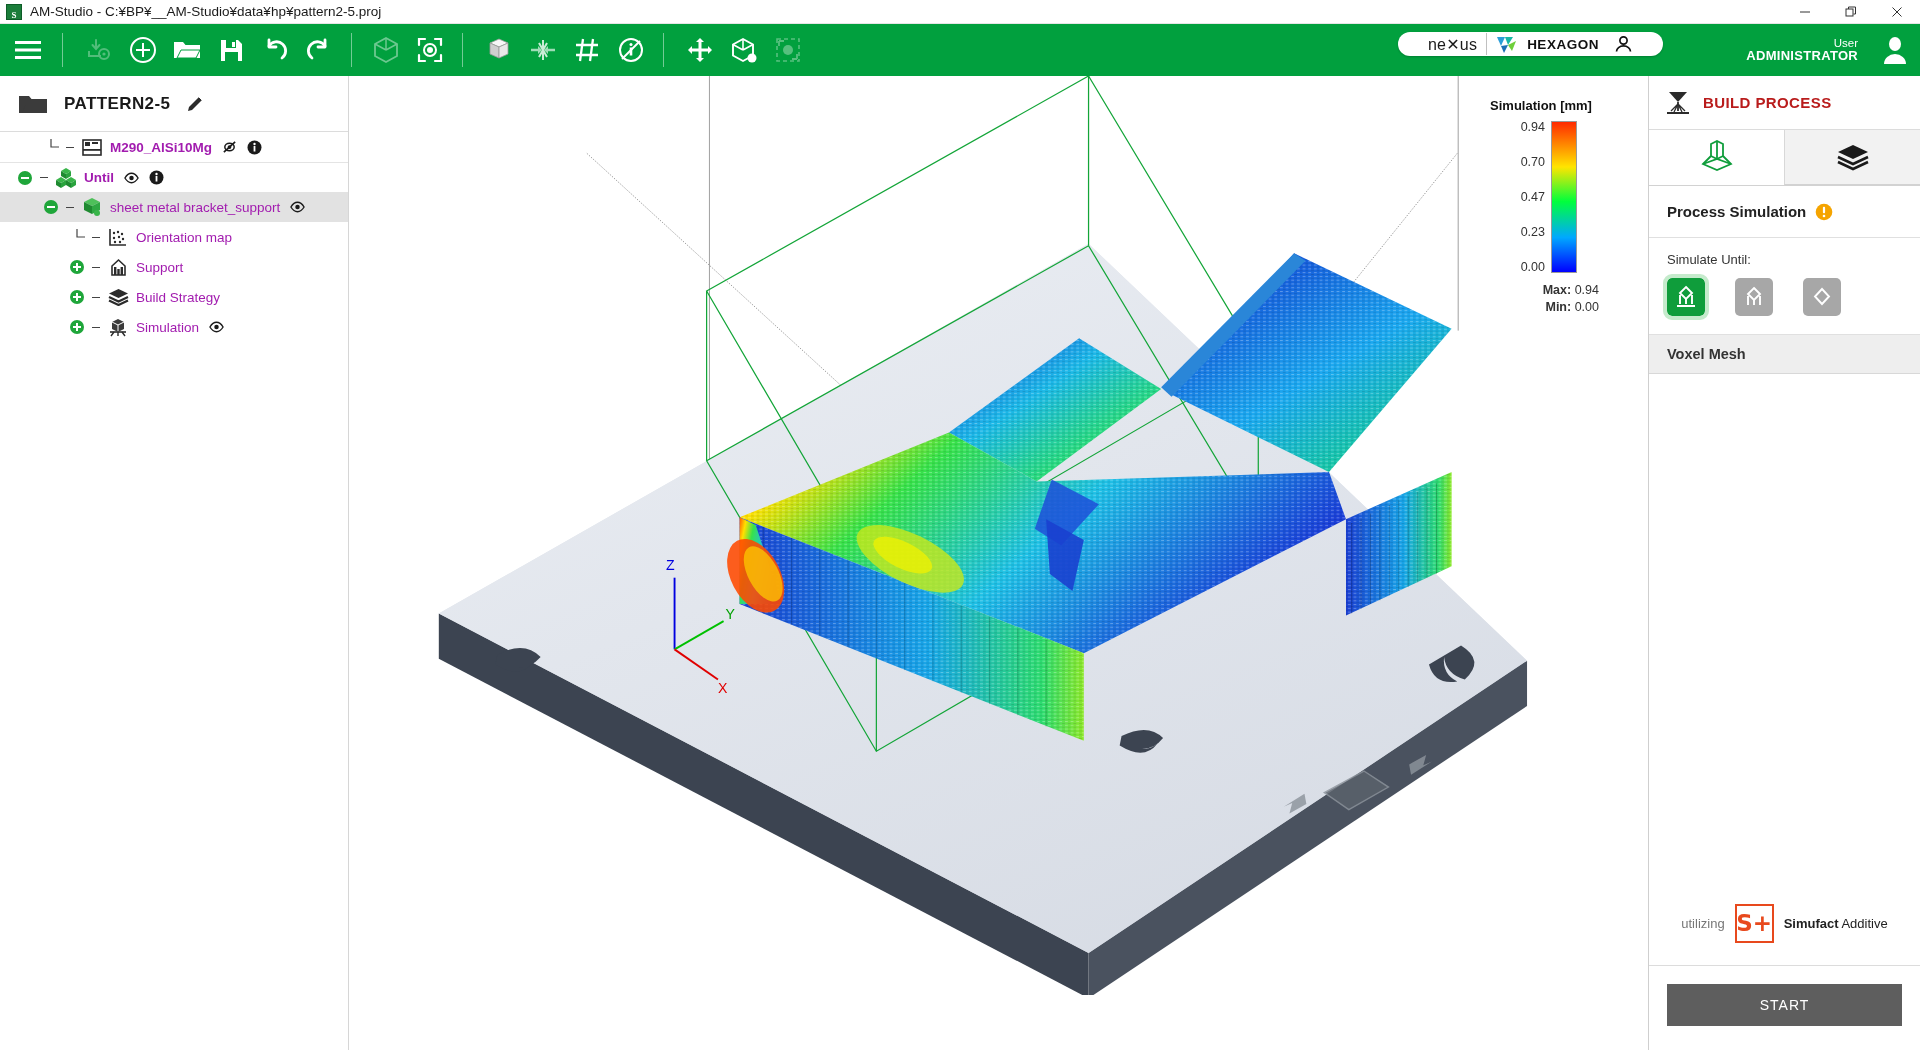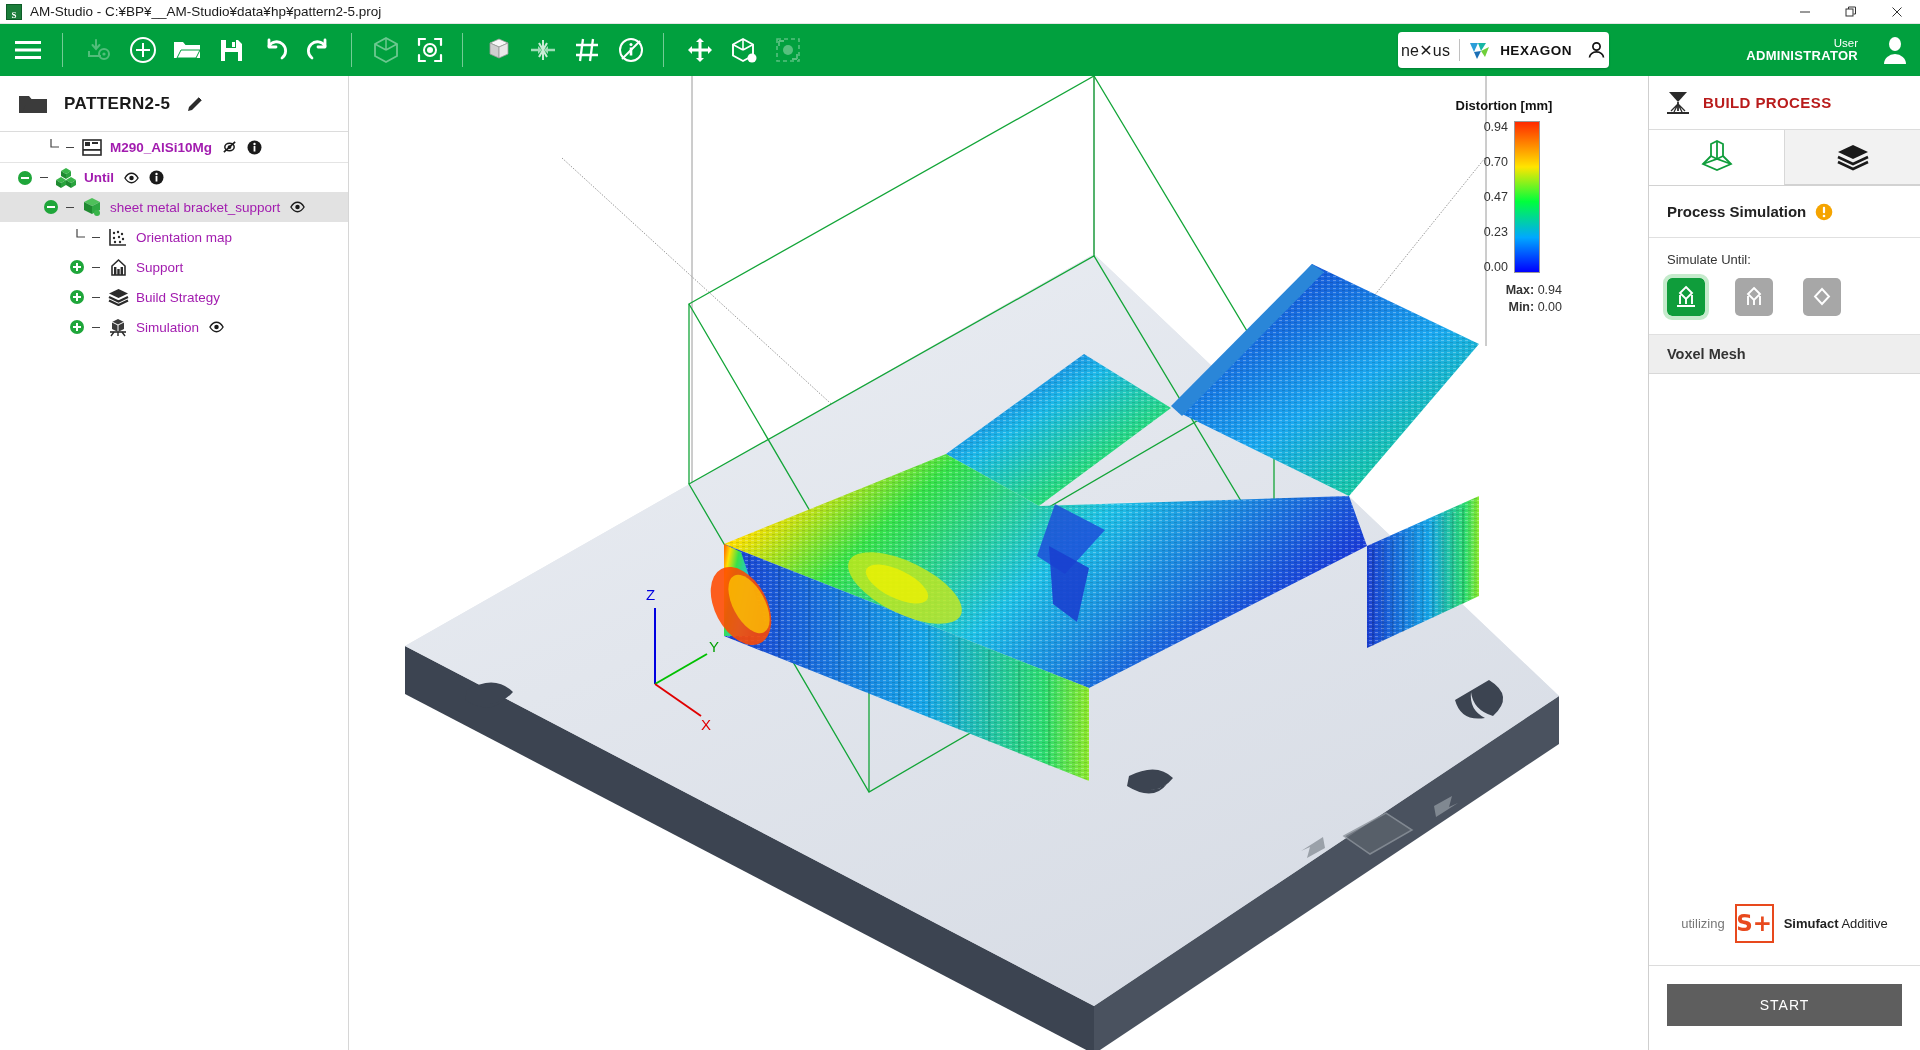--- a/index.html
+++ b/index.html
@@ -42,39 +42,39 @@
   .tb-sep { width: 1px; height: 34px; background: rgba(255,255,255,.45); margin: 0 2px; flex:none; }
   .tb-btn {
     width: 44px; height: 44px; display: flex; align-items: center; justify-content: center;
     flex: none;
   }
   .tb-btn.dim { opacity: .42; }
   .tb-btn svg { display: block; }
 
   #nexus-badge {
     position: absolute; left: 1398px; top: 8px;
-    height: 36px; background: #ffffff; border-radius: 4px;
-    display: flex; align-items: center; padding: 0 3px; gap: 9px;
+    height: 24px; background: #ffffff; border-radius: 16px;
+    display: flex; align-items: center; padding: 0 30px; gap: 9px;
     box-shadow: 0 1px 2px rgba(0,0,0,.2);
   }
   #nexus-word { font-size: 16px; color: #1a1a1a; letter-spacing: .2px; }
   #nexus-word .x { color: #1a1a1a; }
   .badge-div { width: 1px; height: 22px; background: #c0c0c0; }
   #hex-name { font-size: 13.5px; font-weight: bold; color: #111; letter-spacing: .5px; }
 
   #user-block {
     position: absolute; right: 12px; top: 0; height: 52px;
     display: flex; align-items: center; gap: 24px;
   }
   #user-text { text-align: right; color: #ffffff; line-height: 1.1; }
   #user-label { font-size: 11.5px; font-weight: normal; }
   #user-name { font-size: 13px; font-weight: bold; letter-spacing: .3px; }
 
   
-  #body { display: flex; height: 974px; width: 100%; }
+  #body { display: flex; height: 974px; width: 100%; gap: 37px; }
 
   
   #sidebar { width: 349px; flex: none; background: #ffffff; border-right: 1px solid #d6d6d6; }
   #proj-header { height: 56px; display: flex; align-items: center; padding-left: 18px; gap: 16px;
     border-bottom: 1px solid #dcdcdc; }
   #proj-name { font-size: 17px; font-weight: bold; color: #1a1a1a; letter-spacing: .4px; }
 
   .tree-row { display: flex; align-items: center; height: 30px; gap: 7px; position: relative; }
   .tree-row.sep-top { border-top: 1px solid #e4e4e4; }
   .tree-row.selected { background: #e2e2e2; }
@@ -650,21 +650,21 @@
         <line x1="306" y1="608" x2="306" y2="532" stroke="#0000e0" stroke-width="2"></line>
         <line x1="306" y1="608" x2="358" y2="578" stroke="#00c000" stroke-width="2"></line>
         <line x1="306" y1="608" x2="352" y2="640" stroke="#e00000" stroke-width="2"></line>
         <text x="297" y="524" font-size="15" fill="#0000e0" font-family="Liberation Sans, sans-serif">Z</text>
         <text x="360" y="576" font-size="15" fill="#00a000" font-family="Liberation Sans, sans-serif">Y</text>
         <text x="352" y="654" font-size="15" fill="#e00000" font-family="Liberation Sans, sans-serif">X</text>
       </g>
     </svg>
 
     <div id="legend">
-      <div id="legend-title">Distortion [mm]</div>
+      <div id="legend-title">Simulation [mm]</div>
       <div id="legend-body">
         <div id="legend-ticks">
           <span>0.94</span>
           <span>0.70</span>
           <span>0.47</span>
           <span>0.23</span>
           <span>0.00</span>
         </div>
         <div id="legend-bar"></div>
       </div>

